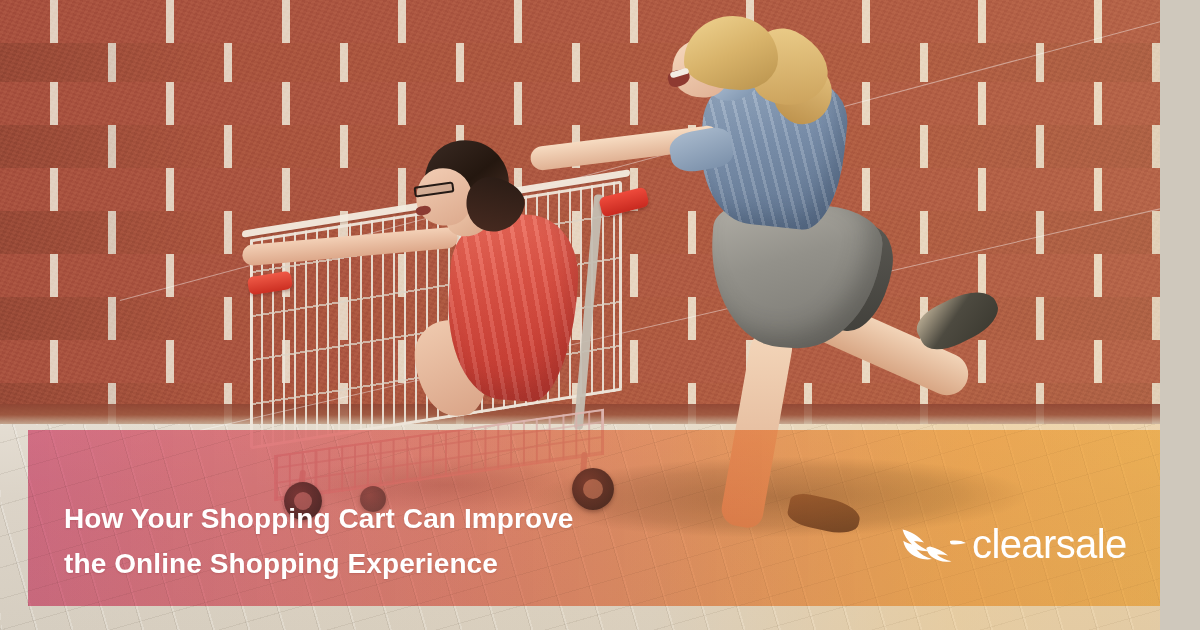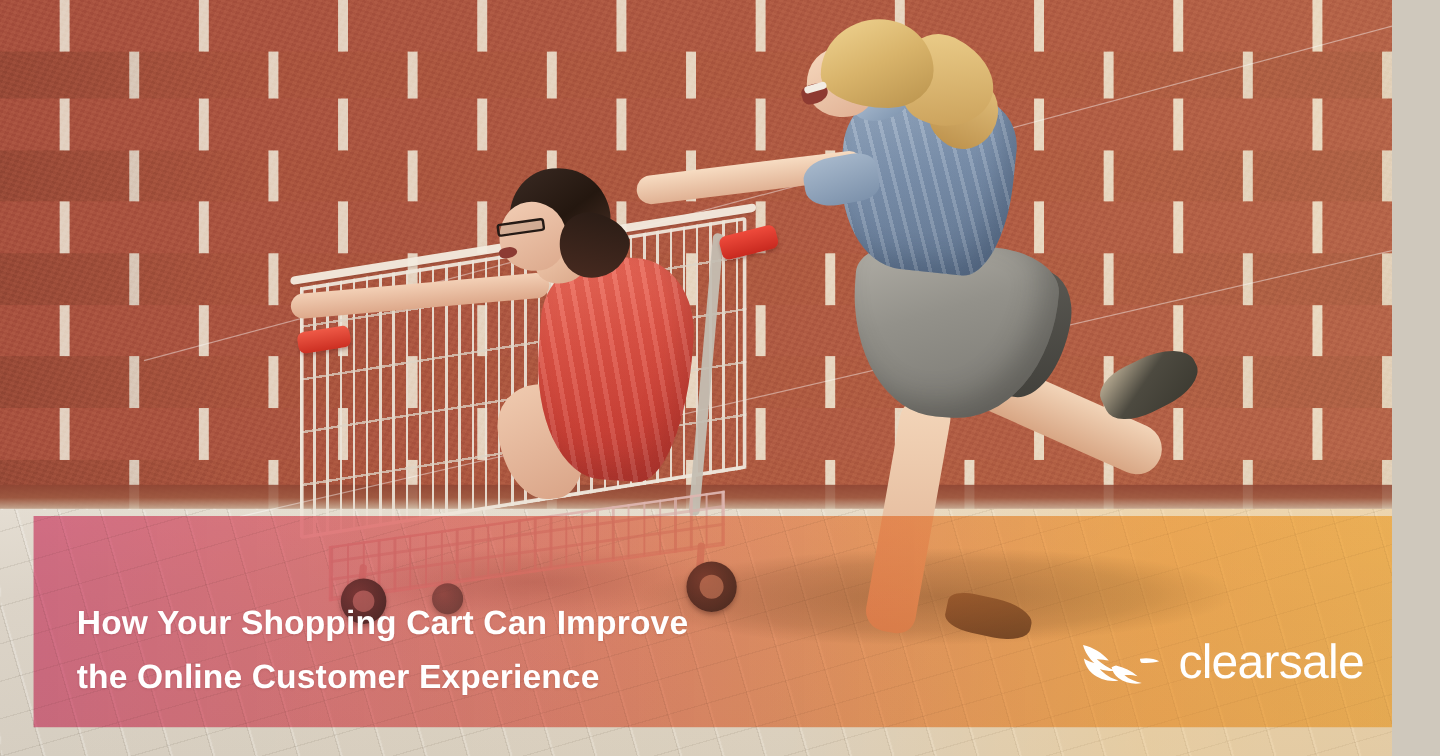--- a/index.html
+++ b/index.html
@@ -321,21 +321,21 @@
   .headline {
     position:absolute; left:64px; top:496px; width:640px;
     color:#ffffff; font-weight:700; font-size:28px; line-height:45px;
     letter-spacing:.1px;
     font-family:"Liberation Sans", sans-serif;
     text-shadow:0 1px 2px rgba(120,40,40,.22);
   }
   .headline .ln { display:block; white-space:nowrap; }
 
   
-  .logo { position:absolute; left:900px; top:524px; height:56px; display:flex; align-items:center; gap:16px; }
+  .logo { position:absolute; left:900px; top:524px; height:56px; display:flex; gap:6px; }
   .logo-bird { width:66px; height:40px; display:block; }
   .logo-word {
     color:#ffffff; font-size:40px; line-height:40px; font-weight:400;
     letter-spacing:-.6px;
     font-family:"Liberation Sans", sans-serif;
   }
 </style>
 </head>
 <body>
 
@@ -416,21 +416,21 @@
       <div class="p-teeth"></div>
     </div>
 
   </div>
 
   <div class="band"></div>
   <div class="band-lift"></div>
 
   <div class="headline">
     <span class="ln">How Your Shopping Cart Can Improve</span>
-    <span class="ln">the Online Customer Experience</span>
+    <span class="ln">the Online Shopping Experience</span>
   </div>
 
   <div class="logo">
     <svg class="logo-bird" viewBox="0 0 66 40" aria-hidden="true">
       <path fill="#ffffff" d="M2.5 5.5 C11 7.5 18.5 12 24 18.5 C21 18 17.5 17.2 14 17.3 C18.5 21.5 24 25 30 27 C26 27.5 21 27 16.5 25.5 C20.5 30 26 33.5 32 35 C24.5 36.5 16 34 10 29 C6.5 26 4 21.5 3.2 16.8 C6 18.5 9 19.8 12 20.5 C7.5 16.5 4 11.3 2.5 5.5 Z"></path>
       <path fill="#ffffff" d="M30 22.5 C36.5 24 43 27 48 31.5 C44.5 30.8 40.5 30.3 37 30.8 C41 34 46 36.3 51.5 37.2 C45 38.8 37.5 37 32 33 C29 30.8 27 27.5 26.3 24 C27.5 23.2 28.7 22.8 30 22.5 Z"></path>
       <path fill="#ffffff" d="M50 17 C56 16 62 16.8 66 19 C61.5 20.2 56 20.8 51 20.2 C50.2 19.3 50 18.2 50 17 Z"></path>
     </svg>
     <span class="logo-word">clearsale</span>
   </div>

